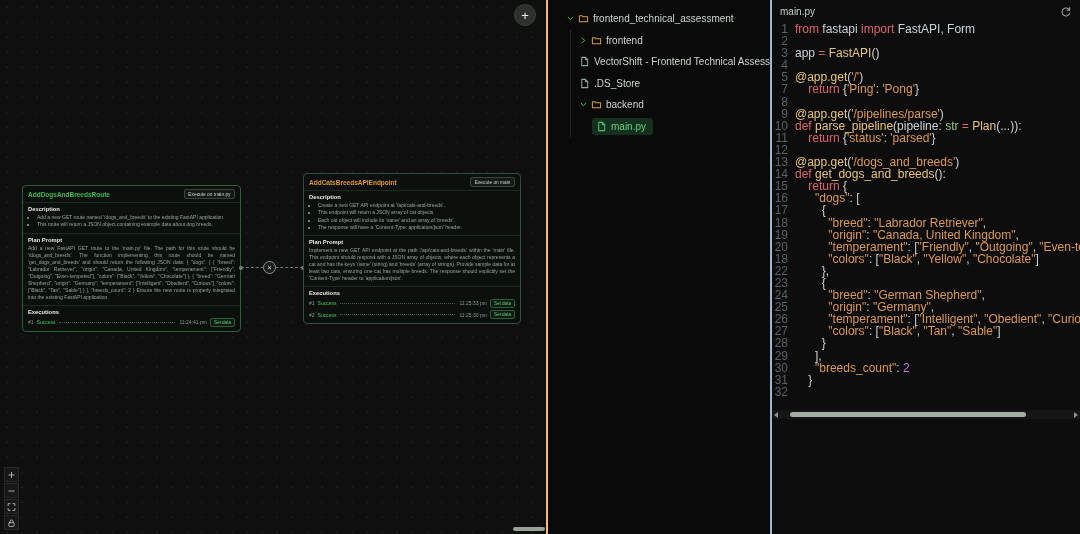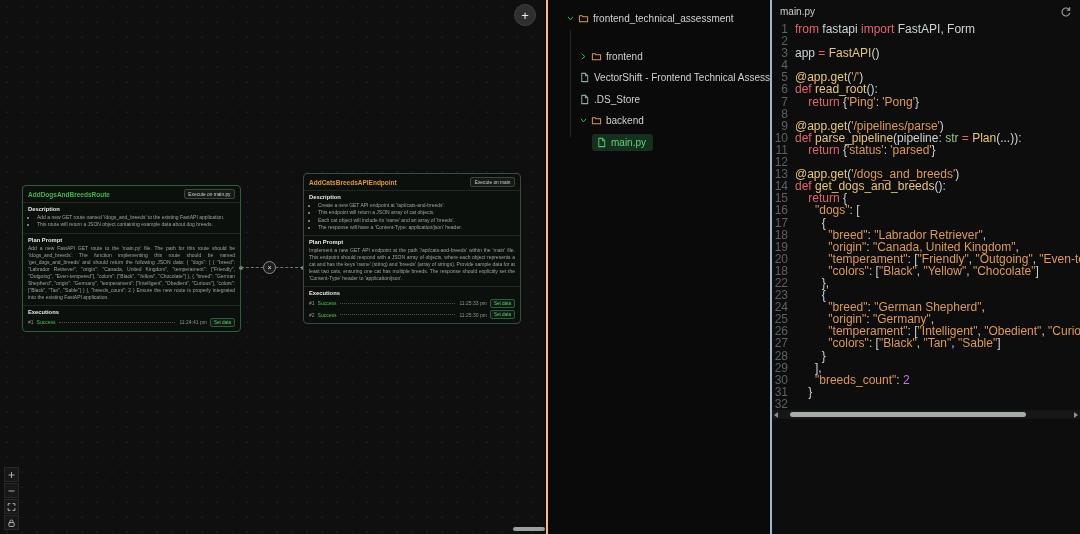--- a/index.html
+++ b/index.html
@@ -201,21 +201,21 @@
           <span class="icn chev"><svg viewBox="0 0 10 10">
               <path d="M2.5 3.5L5 6.5L7.5 3.5"></path>
             </svg></span>
           <span class="inner">
             <span class="icn fold"><svg viewBox="0 0 12 12">
                 <path d="M1.5 3h3l1 1.2h5v5.3h-9z"></path>
               </svg></span>
             <span class="tlabel">frontend_technical_assessment</span>
           </span>
         </div>
-        <div class="trow" style="padding-left: 31px; margin-top: 16px;">
+        <div class="trow" style="padding-left: 31px;">
           <span class="icn chev"><svg viewBox="0 0 10 10">
               <path d="M3.5 2.5L6.5 5L3.5 7.5"></path>
             </svg></span>
           <span class="inner">
             <span class="icn fold"><svg viewBox="0 0 12 12">
                 <path d="M1.5 3h3l1 1.2h5v5.3h-9z"></path>
               </svg></span>
             <span class="tlabel">frontend</span>
           </span>
         </div>
@@ -271,21 +271,20 @@
             <path d="M9.7 1.6v2.5H7.2"></path>
           </svg>
       </span>
     </div>
     <div id="codeLines">
         <div class="cline"><span class="lnum">1</span><span class="tk-k">from</span><span class="tk-p"> fastapi </span><span class="tk-k">import</span><span class="tk-p"> FastAPI, Form</span></div>
         <div class="cline"><span class="lnum">2</span></div>
         <div class="cline"><span class="lnum">3</span><span class="tk-p">app </span><span class="tk-k">=</span><span class="tk-p"> </span><span class="tk-f">FastAPI</span><span class="tk-p">()</span></div>
         <div class="cline"><span class="lnum">4</span></div>
         <div class="cline"><span class="lnum">5</span><span class="tk-f">@app.get</span><span class="tk-p">(</span><span class="tk-s">'/'</span><span class="tk-p">)</span></div>
-        <div class="cline"><span class="lnum">6</span><span class="tk-k">def</span><span class="tk-p"> </span><span class="tk-f">read_root</span><span class="tk-p">():</span></div>
         <div class="cline"><span class="lnum">7</span><span class="tk-p">    </span><span class="tk-k">return</span><span class="tk-p"> {</span><span class="tk-s">'Ping'</span><span class="tk-p">: </span><span class="tk-s">'Pong'</span><span class="tk-p">}</span></div>
         <div class="cline"><span class="lnum">8</span></div>
         <div class="cline"><span class="lnum">9</span><span class="tk-f">@app.get</span><span class="tk-p">(</span><span class="tk-s">'/pipelines/parse'</span><span class="tk-p">)</span></div>
         <div class="cline"><span class="lnum">10</span><span class="tk-k">def</span><span class="tk-p"> </span><span class="tk-f">parse_pipeline</span><span class="tk-p">(pipeline: </span><span class="tk-y">str</span><span class="tk-p"> </span><span class="tk-k">=</span><span class="tk-p"> </span><span class="tk-f">Plan</span><span class="tk-p">(...)):</span></div>
         <div class="cline"><span class="lnum">11</span><span class="tk-p">    </span><span class="tk-k">return</span><span class="tk-p"> {</span><span class="tk-s">'status'</span><span class="tk-p">: </span><span class="tk-s">'parsed'</span><span class="tk-p">}</span></div>
         <div class="cline"><span class="lnum">12</span></div>
         <div class="cline"><span class="lnum">13</span><span class="tk-f">@app.get</span><span class="tk-p">(</span><span class="tk-s">'/dogs_and_breeds'</span><span class="tk-p">)</span></div>
         <div class="cline"><span class="lnum">14</span><span class="tk-k">def</span><span class="tk-p"> </span><span class="tk-f">get_dogs_and_breeds</span><span class="tk-p">():</span></div>
         <div class="cline"><span class="lnum">15</span><span class="tk-p">    </span><span class="tk-k">return</span><span class="tk-p"> {</span></div>
         <div class="cline"><span class="lnum">16</span><span class="tk-p">      </span><span class="tk-s">"dogs"</span><span class="tk-p">: [</span></div>

